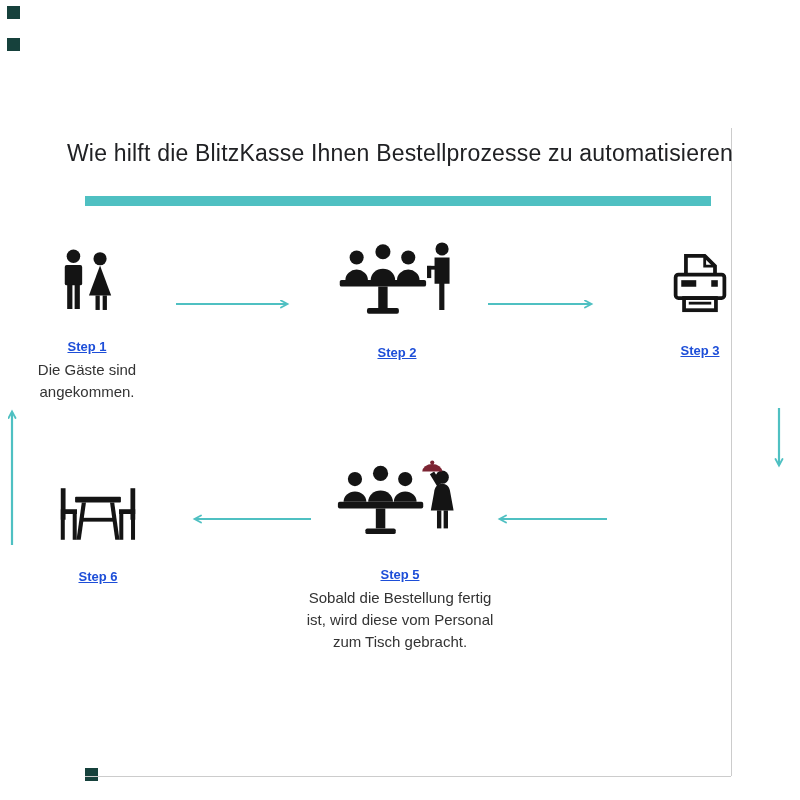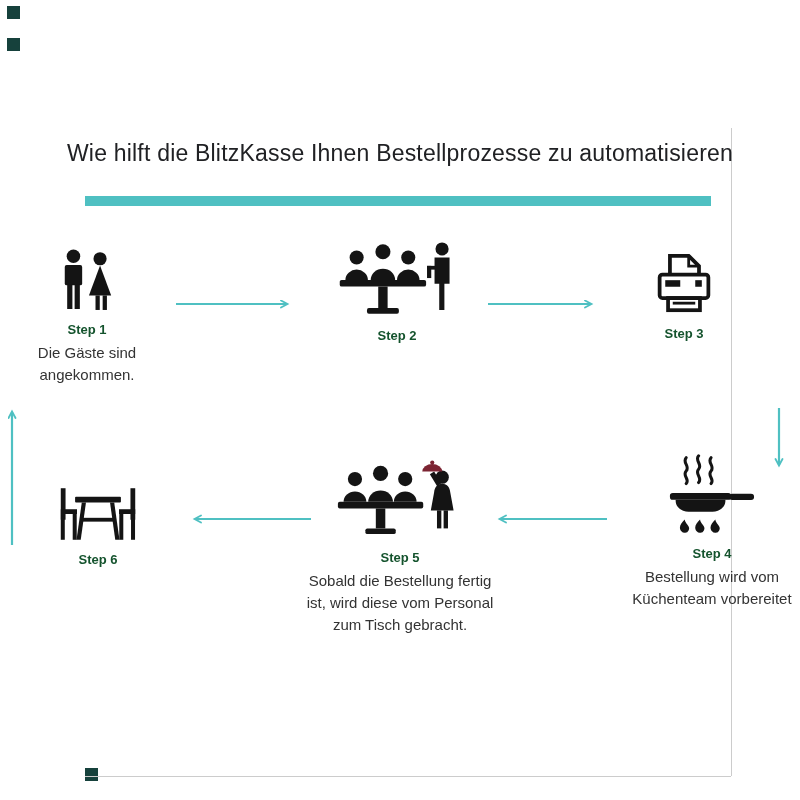--- a/index.html
+++ b/index.html
@@ -17,25 +17,25 @@
   }
   .corner{position:absolute;width:13px;height:13px;background:var(--color-corner-square,#16413c);}
   .c1{left:7px;top:6px;}
   .c2{left:7px;top:38px;}
   .c3{left:85px;top:768px;}
   .border-right{position:absolute;left:731px;top:128px;width:1px;height:648px;background:var(--color-border-line,#cccccc);}
   .border-bottom{position:absolute;left:85px;top:776px;width:646px;height:1px;background:var(--color-border-line,#cccccc);}
   .arrows{position:absolute;left:0;top:0;pointer-events:none;}
   .step{position:absolute;display:flex;flex-direction:column;align-items:center;}
   .icon-box{display:flex;align-items:flex-end;justify-content:center;}
-  .step-label{margin-top:10px;font-size:13px;font-weight:bold;color:#14532d;}
+  .step-label{margin-top:27px;font-size:13px;font-weight:bold;color:#1d4ed8;text-decoration:underline;}
   .step-text{margin-top:5px;font-size:15px;line-height:1.45;color:var(--color-body-text,#333333);text-align:center;}
   .s1{left:17px;top:244px;width:140px;}  .s1 .icon-box{height:68px;}
   .s2{left:312px;top:238px;width:170px;} .s2 .icon-box{height:80px;}
-  .s3{left:600px;top:240px;width:168px;} .s3 .icon-box{height:76px;}
+  .s3{left:616px;top:240px;width:168px;} .s3 .icon-box{height:76px;}
   .s4{left:627px;top:454px;width:170px;} .s4 .icon-box{height:82px;}
   .s5{left:305px;top:456px;width:190px;} .s5 .icon-box{height:84px;}
   .s6{left:2px;top:484px;width:192px;}   .s6 .icon-box{height:58px;}
 </style>
 </head>
 <body>
 
 <div class="canvas">
 
   <div class="corner c1"></div>
@@ -117,41 +117,20 @@
         <g fill="#141414">
           <rect x="12" y="31" width="16" height="7"></rect>
           <rect x="44" y="31" width="7" height="7"></rect>
           <rect x="20" y="54" width="24" height="3"></rect>
         </g>
       </svg>
     </div>
     <div class="step-label">Step 3</div>
   </div>
 
-  <div class="step s4">
-    <div class="icon-box">
-      <svg width="88" height="82" viewBox="0 0 92 84">
-        <g fill="none" stroke="#141414" stroke-width="3.2" stroke-linecap="round">
-          <path d="M19 3 c-4.5 5 4.5 9 0 14 c-4.5 5 4.5 9 0 13"></path>
-          <path d="M32 1 c-4.5 5 4.5 9 0 14 c-4.5 5 4.5 9 0 14"></path>
-          <path d="M45 3 c-4.5 5 4.5 9 0 14 c-4.5 5 4.5 9 0 13"></path>
-        </g>
-        <g fill="#141414">
-          <rect x="2" y="40" width="64" height="7" rx="3"></rect>
-          <path d="M8 47 h52 v1 c0 7 -6.5 11.5 -13.5 11.5 h-25 C14.5 59.5 8 55 8 48 z"></path>
-          <rect x="64" y="40.8" width="26" height="6.4" rx="3.2"></rect>
-          <path d="M14 80 c-3.5 -4.5 -0.5 -8.5 3.5 -12.5 c0.5 5 6.5 6.5 4 11.5 a4.5 4.5 0 0 1 -7.5 1 z"></path>
-          <path d="M30 80 c-3.5 -4.5 -0.5 -8.5 3.5 -12.5 c0.5 5 6.5 6.5 4 11.5 a4.5 4.5 0 0 1 -7.5 1 z"></path>
-          <path d="M46 80 c-3.5 -4.5 -0.5 -8.5 3.5 -12.5 c0.5 5 6.5 6.5 4 11.5 a4.5 4.5 0 0 1 -7.5 1 z"></path>
-        </g>
-      </svg>
-    </div>
-    <div class="step-label">Step 4</div>
-    <div class="step-text">Bestellung wird vom Küchenteam vorbereitet</div>
-  </div>
 
   <div class="step s5">
     <div class="icon-box">
       <svg width="128" height="82" viewBox="0 0 135 84">
         <g fill="#141414">
           <circle cx="20" cy="21" r="7.5"></circle>
           <path d="M8 45 a12 11 0 0 1 24 0 z"></path>
           <circle cx="47" cy="15" r="8"></circle>
           <path d="M34 45 a13 12 0 0 1 26 0 z"></path>
           <circle cx="73" cy="21" r="7.5"></circle>

